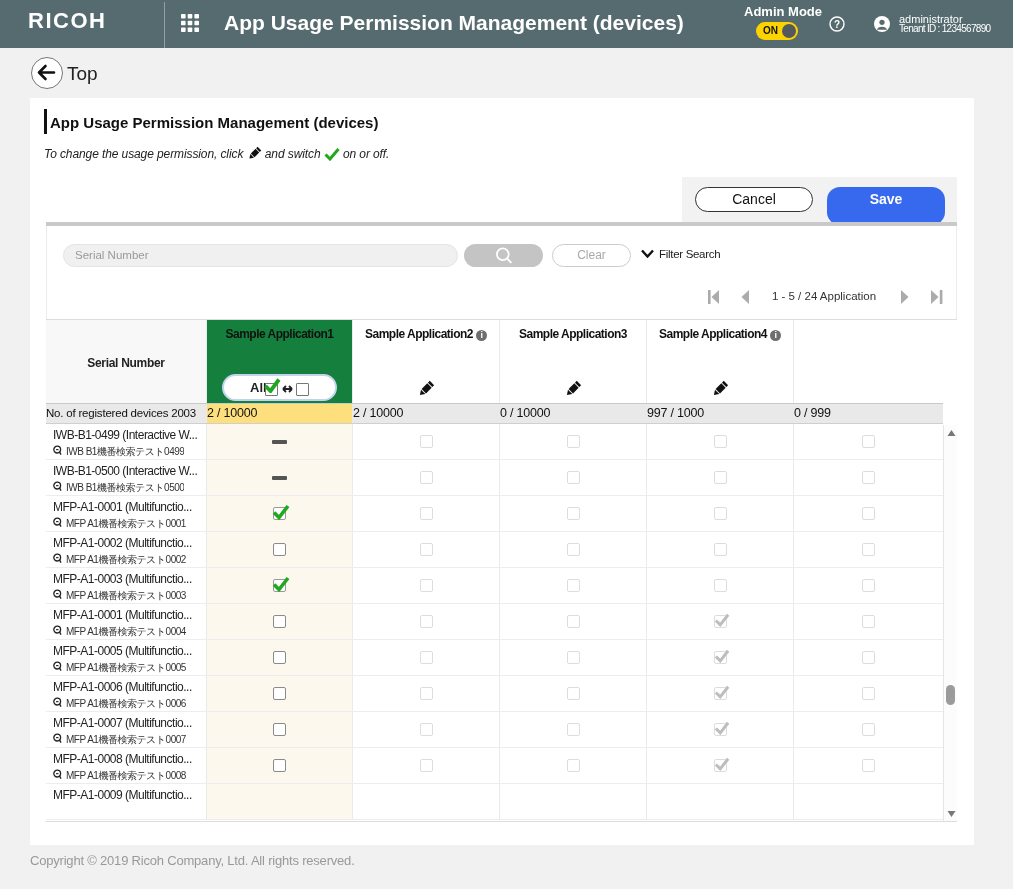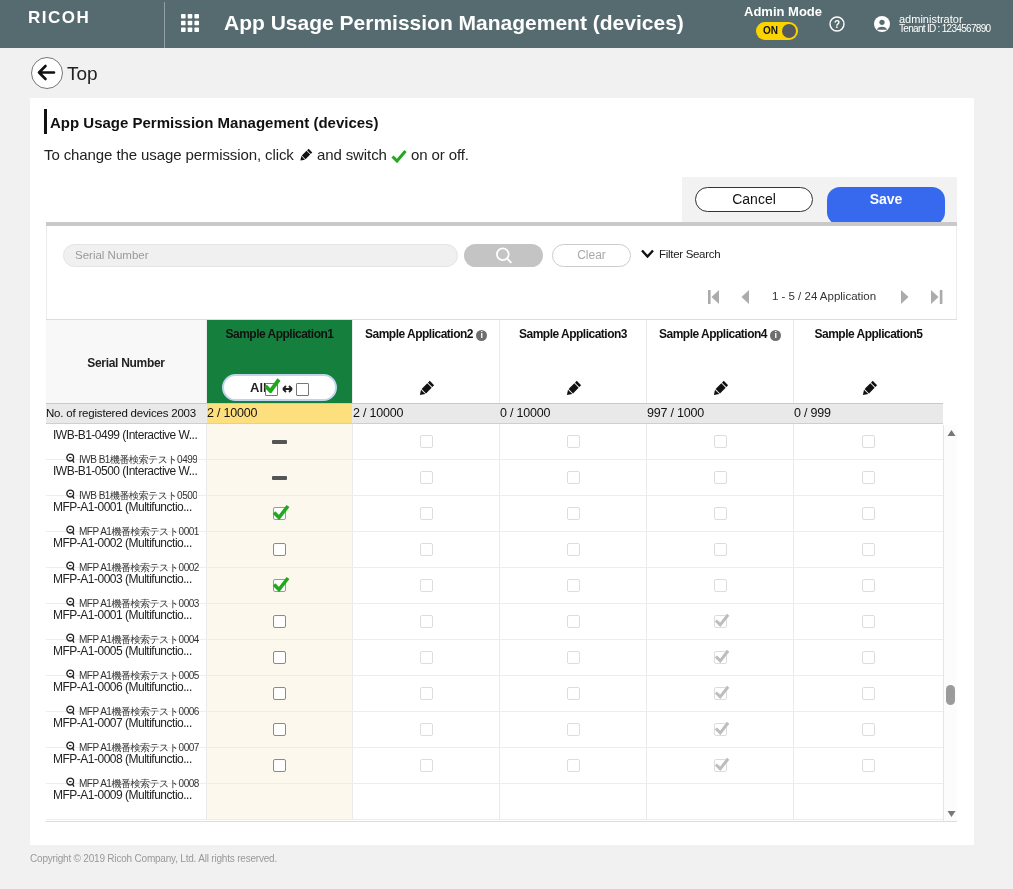--- a/index.html
+++ b/index.html
@@ -1,38 +1,38 @@
 <!DOCTYPE html>
 <html><head>
 <meta charset="utf-8">
 <style>
 * { margin:0; padding:0; box-sizing:border-box; }
 html,body { width:1013px; height:889px; overflow:hidden; font-family:"Liberation Sans",sans-serif; background:#f1f1f1; }
 .abs { position:absolute; }
 
 #hdr { position:absolute; left:0; top:0; width:1013px; height:48px; background:#566b70; }
-#ricoh { position:absolute; left:28px; top:8px; width:92px; height:28px; color:#fff; font-weight:bold; font-size:17px; letter-spacing:1.5px; }
+#ricoh { position:absolute; left:28px; top:8px; width:92px; height:28px; color:#fff; font-weight:bold; font-size:22px; letter-spacing:1.5px; }
 #hsep { position:absolute; left:164px; top:2px; width:1px; height:46px; background:rgba(255,255,255,0.35); }
 #grid9 { position:absolute; left:181px; top:14px; width:18px; height:18px; }
 #htitle { position:absolute; left:224px; top:11px; color:#fff; font-weight:bold; font-size:21px; white-space:nowrap; }
 #admmode { position:absolute; left:744px; top:4px; color:#fff; font-weight:bold; font-size:13px; white-space:nowrap; }
 #toggle { position:absolute; left:756px; top:22px; width:42px; height:18px; background:#fbd400; border-radius:9px; }
 #toggle .on { position:absolute; left:7px; top:3px; font-size:10px; font-weight:bold; color:#111; }
 #toggle .knob { position:absolute; right:2px; top:2px; width:14px; height:14px; border-radius:50%; background:#54595e; }
 #helpic { position:absolute; left:829px; top:16px; }
 #useric { position:absolute; left:874px; top:16px; }
 #uinfo { position:absolute; left:899px; top:13px; color:#fff; } #uinfo .l1 { font-size:11px; white-space:nowrap; } #uinfo .l2 { font-size:10px; letter-spacing:-0.7px; white-space:nowrap; margin-top:-2px; }
 
 #backbtn { position:absolute; left:31px; top:57px; width:32px; height:32px; border-radius:50%; background:#fff; border:1px solid #777; }
 #toplbl { position:absolute; left:67px; top:63px; font-size:19px; color:#222; }
 
 #card { position:absolute; left:30px; top:98px; width:944px; height:747px; background:#fff; }
 #ptitlebar { position:absolute; left:44px; top:109px; width:3px; height:25px; background:#111; }
 #ptitle { position:absolute; left:50px; top:114px; font-size:15px; font-weight:bold; color:#111; white-space:nowrap; }
-#pdesc { position:absolute; left:44px; top:146px; font-size:15px; letter-spacing:-0.1px; color:#222; white-space:nowrap; }
+#pdesc { position:absolute; left:44px; top:146px; font-size:12px; letter-spacing:-0.1px; color:#222; white-space:nowrap;font-style:italic; }
 #pdesc svg { vertical-align:-3px; }
 
 #btnpanel { position:absolute; left:682px; top:177px; width:275px; height:45px; background:#f2f2f2; }
 #cancelbtn { position:absolute; left:695px; top:187px; width:118px; height:25px; border-radius:13px; background:#fff; border:1.5px solid #333; text-align:center; font-size:14px; font-weight:normal; color:#111; line-height:22px; }
 #savebtn { position:absolute; left:827px; top:187px; width:118px; height:38px; border-radius:13px; background:#3769ee; text-align:center; font-size:14px; font-weight:bold; color:#fff; line-height:25px; }
 #hdivider { position:absolute; left:46px; top:222px; width:911px; height:4px; background:#c9c9c9; }
 
 #searchwrap { position:absolute; left:46px; top:226px; width:911px; height:93px; background:#fff; border-left:1px solid #ececec; border-right:1px solid #ececec; }
 #sinput { position:absolute; left:63px; top:244px; width:395px; height:23px; border-radius:12px; background:#f0f0f0; border:1px solid #e4e4e4; font-size:11.5px; color:#999; line-height:21px; padding-left:11px; }
 #sbtn { position:absolute; left:464px; top:244px; width:79px; height:23px; border-radius:12px; background:#c4c4c4; }
@@ -58,32 +58,32 @@
 .pencil { position:absolute; left:50%; top:60px; margin-left:-9px; }
 .infoi { display:inline-block; width:11px; height:11px; border-radius:50%; background:#6e6e6e; color:#fff; font-size:9px; font-weight:bold; text-align:center; line-height:11px; vertical-align:0px; margin-left:3px; }
 #allpill { position:absolute; left:15px; top:54px; width:115px; height:27px; background:#fff; border:2px solid #c3d3ee; border-radius:14px; }
 
 #cntrow { height:21px; border-top:1px solid #c9c9c9; border-bottom:1px solid #cfcfcf; }
 #cntrow .cell { background:#e9e9e9; font-size:12.5px; letter-spacing:-0.2px; color:#111; line-height:19px; white-space:nowrap; overflow:hidden; }
 #cntrow .c1 { background:#fde07d; }
 
 .drow { height:36px; border-bottom:1px solid #ebedee; }
 .dname { position:absolute; left:7px; top:3.5px; font-size:12px; letter-spacing:-0.5px; color:#222; white-space:nowrap; overflow:hidden; max-width:150px; }
-.dsub { position:absolute; left:20px; top:21px; font-size:10px; letter-spacing:-0.5px; color:#333; white-space:nowrap; overflow:hidden; max-width:150px;margin-top:8px; }
+.dsub { position:absolute; left:7px; top:21px; font-size:10px; letter-spacing:-0.5px; color:#333; white-space:nowrap; overflow:hidden; max-width:150px; }
 .dsub svg { vertical-align:-1px; margin-right:3px; }
 .ctr { display:flex; align-items:center; justify-content:center; height:100%; }
 
 .cb { width:13px; height:13px; border:1px solid #ddd; border-radius:2px; background:#fff; }
 .cbdark { width:13px; height:13px; border:1.4px solid #8a8a8a; border-radius:2px; background:#fff; }
 .dash { width:15px; height:4px; background:#555; border-radius:1px; }
 
 #vsb { position:absolute; left:897px; top:105px; width:14px; height:397px; background:#fcfcfc; border-left:1px solid #e5e5e5; }
 #vsb .thumb { position:absolute; left:2px; top:260px; width:9px; height:20px; border-radius:5px; background:#9b9b9b; }
 
-#foot { position:absolute; left:30px; top:853px; font-size:10px; letter-spacing:-0.2px; color:#999; }
+#foot { position:absolute; left:30px; top:853px; font-size:13px; letter-spacing:-0.2px; color:#999; }
 </style>
 </head>
 <body>
 <div id="hdr">
   <div id="ricoh">RICOH</div>
   <div id="hsep"></div>
   <svg id="grid9" width="18" height="18">
       <g fill="#fff">
     <rect x="0" y="0" width="4.6" height="4.6" rx="0.8"></rect>
         <rect x="6.7" y="0" width="4.6" height="4.6" rx="0.8"></rect>
@@ -207,30 +207,20 @@
     <div class="cell c4">
         <div class="thtxt">Sample Application4<span class="infoi">i</span></div>
         <svg class="pencil" width="18" height="18" viewBox="0 0 18 18">
           <g transform="translate(9,9) rotate(45)">
             <rect x="-3.1" y="-8.4" width="6.2" height="2.6" fill="#111"></rect>
             <rect x="-3.1" y="-4.9" width="6.2" height="8" fill="#111"></rect>
             <path d="M-3.1 4 L0 8.6 L3.1 4 Z" fill="#111"></path>
           </g>
         </svg>
       </div>
-    <div class="cell c5">
-        <div class="thtxt">Sample Application5</div>
-        <svg class="pencil" width="18" height="18" viewBox="0 0 18 18">
-          <g transform="translate(9,9) rotate(45)">
-            <rect x="-3.1" y="-8.4" width="6.2" height="2.6" fill="#111"></rect>
-            <rect x="-3.1" y="-4.9" width="6.2" height="8" fill="#111"></rect>
-            <path d="M-3.1 4 L0 8.6 L3.1 4 Z" fill="#111"></path>
-          </g>
-        </svg>
-      </div>
   </div>
   <div class="trow" id="cntrow">
     <div class="cell c0" style="font-size:11.5px;">No. of registered devices 2003</div>
     <div class="cell c1">2 / 10000</div>
     <div class="cell c2">2 / 10000</div>
     <div class="cell c3">0 / 10000</div>
     <div class="cell c4">997 / 1000</div>
     <div class="cell c5">0 / 999</div>
   </div>
 

